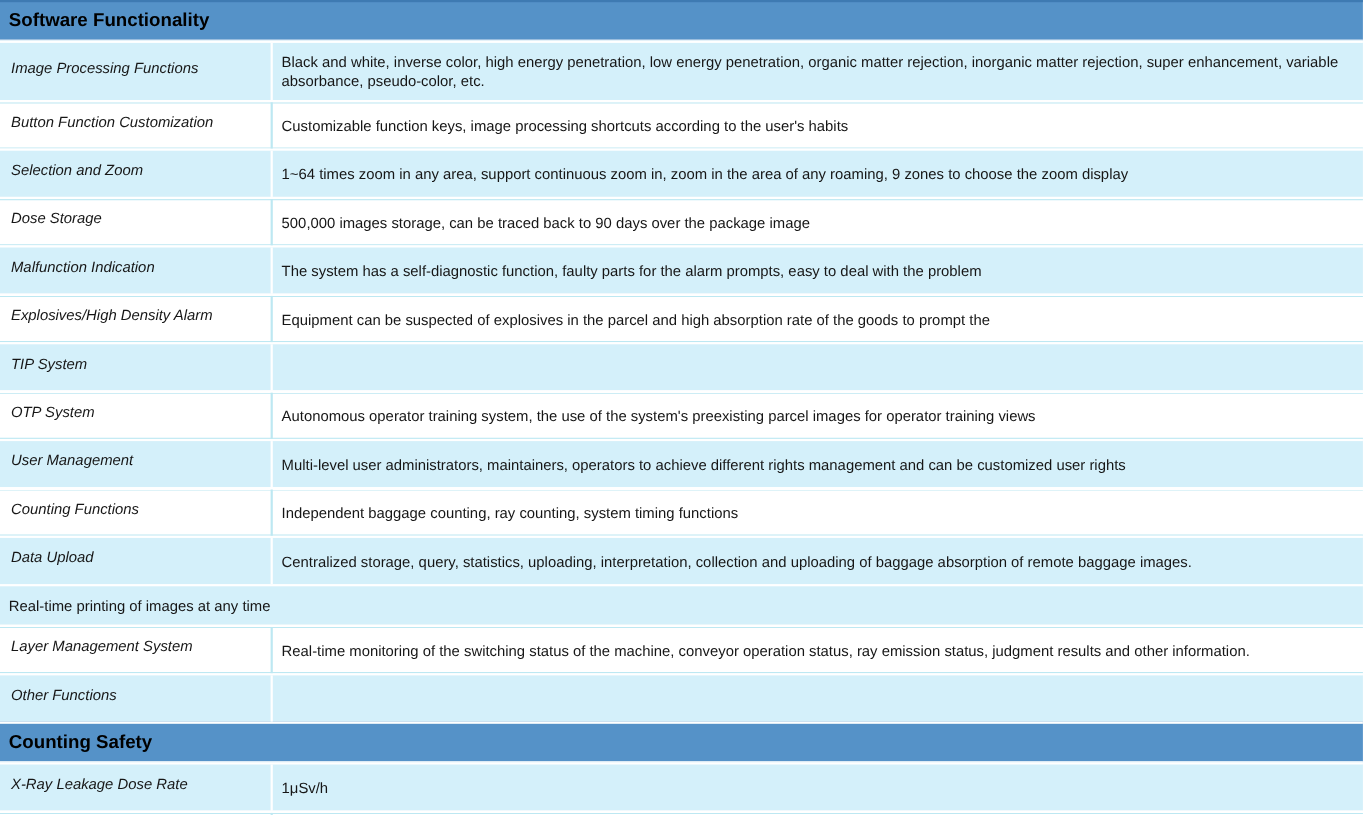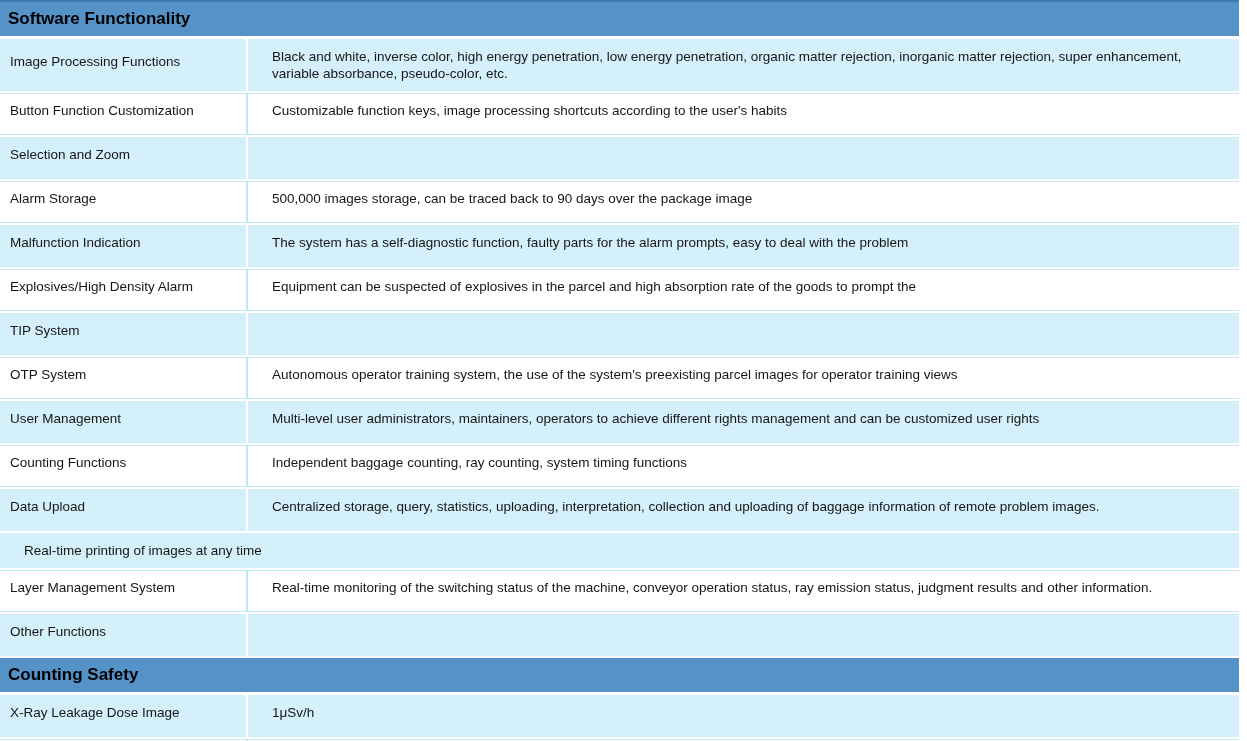--- a/index.html
+++ b/index.html
@@ -47,29 +47,30 @@
     background:var(--row-plain-bg);
     box-shadow:inset 0 1px 0 var(--grid-cyan), inset 0 -1px 0 var(--grid-cyan);
   }
   .spec-label{
     width:248px;
     min-width:248px;
     box-sizing:border-box;
     padding:9px 8px 16px 10px;
     display:flex;
     align-items:center;
+    font-style:italic;
   }
   .spec-row.alt  .spec-label{ border-right:2px solid var(--grid-white); }
   .spec-row.plain .spec-label{ border-right:2px solid var(--grid-cyan);text-align:center; }
   .spec-value{
     flex:1;
     box-sizing:border-box;
-    padding:9px 16px 9px 24px;
+    padding:9px 16px 9px 8px;
     display:flex;
-    align-items:flex-start;
+    align-items:center;
   }
   .spec-value .val-text{ display:block; }
   .table-bottom-line{
     height:2px;
     background:var(--grid-cyan);
     margin-top:2px;
   }
 </style>
 </head>
 <body>
@@ -83,23 +84,26 @@
       </div>
     </div>
     <div class="spec-row plain">
       <div class="spec-label">Button Function Customization</div>
       <div class="spec-value">
         <span class="val-text">Customizable function keys, image processing shortcuts according to the user's habits</span>
       </div>
     </div>
     <div class="spec-row alt">
       <div class="spec-label">Selection and Zoom</div>
+      <div class="spec-value">
+        <span class="val-text">1~64 times zoom in any area, support continuous zoom in, zoom in the area of any roaming, 9 zones to choose the zoom display</span>
+      </div>
     </div>
     <div class="spec-row plain">
-      <div class="spec-label">Alarm Storage</div>
+      <div class="spec-label">Dose Storage</div>
       <div class="spec-value">
         <span class="val-text">500,000 images storage, can be traced back to 90 days over the package image</span>
       </div>
     </div>
     <div class="spec-row alt">
       <div class="spec-label">Malfunction Indication</div>
       <div class="spec-value">
         <span class="val-text">The system has a self-diagnostic function, faulty parts for the alarm prompts, easy to deal with the problem</span>
       </div>
     </div>
@@ -126,40 +130,40 @@
     </div>
     <div class="spec-row plain">
       <div class="spec-label">Counting Functions</div>
       <div class="spec-value">
         <span class="val-text">Independent baggage counting, ray counting, system timing functions</span>
       </div>
     </div>
     <div class="spec-row alt">
       <div class="spec-label">Data Upload</div>
       <div class="spec-value">
-        <span class="val-text">Centralized storage, query, statistics, uploading, interpretation, collection and uploading of baggage information of remote problem images.</span>
+        <span class="val-text">Centralized storage, query, statistics, uploading, interpretation, collection and uploading of baggage absorption of remote baggage images.</span>
       </div>
     </div>
     <div class="spec-row alt">
       <div class="spec-value">
         <span class="val-text">Real-time printing of images at any time</span>
       </div>
     </div>
     <div class="spec-row plain">
       <div class="spec-label">Layer Management System</div>
       <div class="spec-value">
         <span class="val-text">Real-time monitoring of the switching status of the machine, conveyor operation status, ray emission status, judgment results and other information.</span>
       </div>
     </div>
     <div class="spec-row alt">
       <div class="spec-label">Other Functions</div>
     </div>
     <div class="section-header">Counting Safety</div>
     <div class="spec-row alt">
-      <div class="spec-label">X-Ray Leakage Dose Image</div>
+      <div class="spec-label">X-Ray Leakage Dose Rate</div>
       <div class="spec-value">
         <span class="val-text">1μSv/h</span>
       </div>
     </div>
     <div class="spec-row plain">
       <div class="spec-label">Film Storage</div>
       <div class="spec-value">
         <span class="val-text">Safe for film enhancement to ASA/IS01600 standards</span>
       </div>
     </div>

